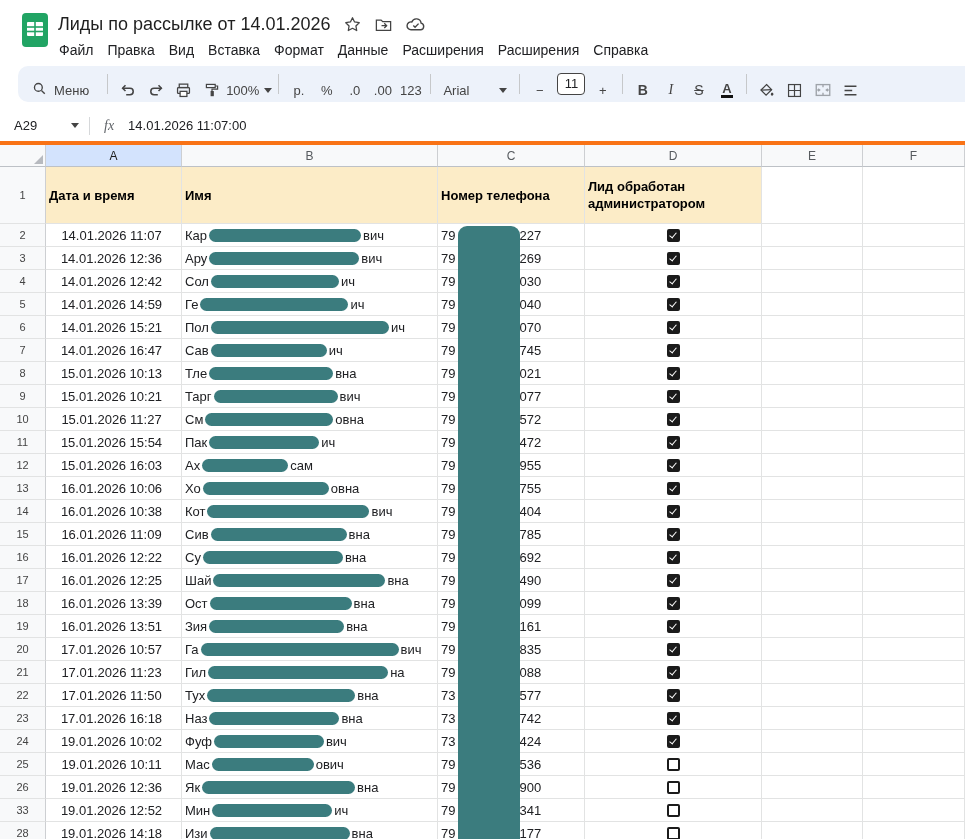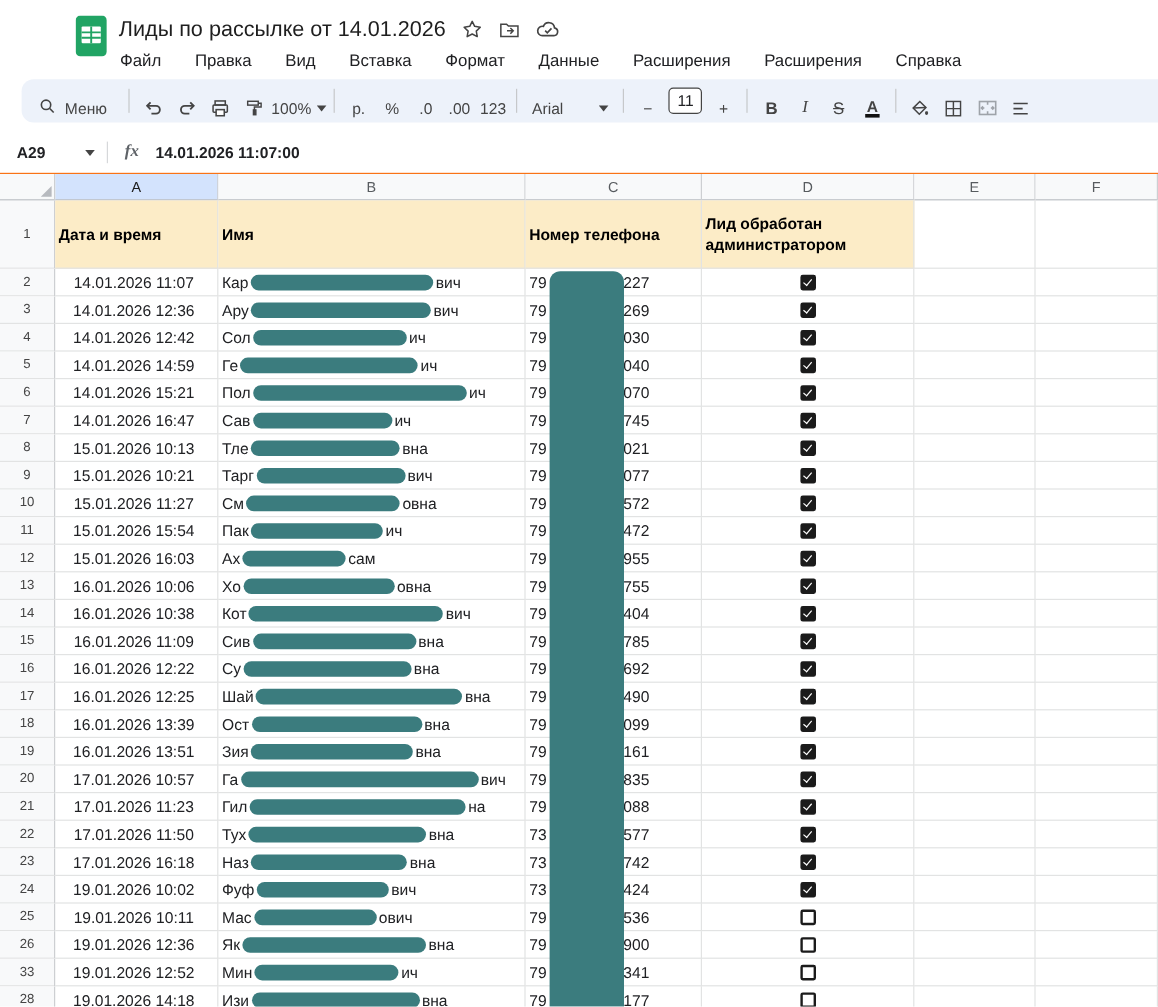--- a/index.html
+++ b/index.html
@@ -3,27 +3,27 @@
 <meta charset="utf-8">
 <style>
   * { box-sizing: border-box; }
   html,body { margin:0; padding:0; }
   body {
     width:965px; height:839px; overflow:hidden; background:#fff;
     font-family:"Liberation Sans", sans-serif; color:#202124;
   }
 
   
-  .topbar { height:64px; display:flex; align-items:flex-start;padding-left:41px; }
+  .topbar { height:64px; display:flex; align-items:flex-start; }
   .logo { margin:13px 10px 0 22px; flex:none; }
   .tcol { display:flex; flex-direction:column; margin-top:10px; }
   .trow1 { display:flex; align-items:center; gap:12px; height:28px; }
   .doc-title { font-size:18px; color:#1f1f1f; white-space:nowrap; }
   .ticon { display:flex; align-items:center; }
-  .menubar { display:flex; gap:14px; margin-top:2px; margin-left:-6px; }
+  .menubar { display:flex; gap:0; margin-top:2px; margin-left:-6px; }
   .menu-item { font-size:14px; color:#202124; padding:2px 7px; border-radius:4px; cursor:pointer; }
 
   
   .toolbar-wrap { padding:2px 0 8px 18px; height:46px; }
   .toolbar {
     background:var(--toolbar-bg,#edf2fa); border-radius:10px 0 0 10px;
     height:36px; display:flex; align-items:center; padding:0 6px; gap:1px; overflow:hidden;
   }
   .tb-item { display:flex; align-items:center; justify-content:center;
     min-width:27px; height:28px; border-radius:4px; color:#444; font-size:13px; flex:none;margin-top:12px; }
@@ -34,21 +34,21 @@
     border-top:5px solid #444; margin-left:5px; }
   .bold-b { font-weight:700; font-size:14px; }
   .italic-i { font-style:italic; font-family:"Liberation Serif",serif; font-size:14px; }
   .strike-s { text-decoration:line-through; font-size:14px; }
   .color-a { font-size:13px; font-weight:600; border-bottom:3px solid #111; line-height:1.05; padding:0 1px; }
   .size-box { width:28px; height:22px; border:1px solid #444; border-radius:4px; background:#fff;
     text-align:center; line-height:20px; font-size:13px; color:#202124; margin:0 3px; }
   .tb-grayed { opacity:.55; }
 
   
-  .formula-bar { height:35px; display:flex; align-items:center; border-bottom:1px solid #f97316; padding-left:14px;font-weight:bold; }
+  .formula-bar { height:35px; display:flex; align-items:center; border-bottom:4px solid #f97316; padding-left:14px; }
   .cell-ref { width:52px; font-size:13px; color:#202124; }
   .fb-div { width:1px; height:18px; background:#d6d8da; margin:0 8px 0 10px; }
   .fx { font-style:italic; font-family:"Liberation Serif",serif; color:#5f6368; font-size:14px; margin:0 14px 0 6px;text-align:center; }
   .fx-value { font-size:13px; color:#202124; }
 
   
   #sheet { position:relative; width:965px; height:694px; overflow:hidden; }
   .gridrow { display:flex; }
   .cell { border-right:1px solid var(--grid-line,#e2e3e3); border-bottom:1px solid var(--grid-line,#e2e3e3);
     font-size:13px; overflow:hidden; }

